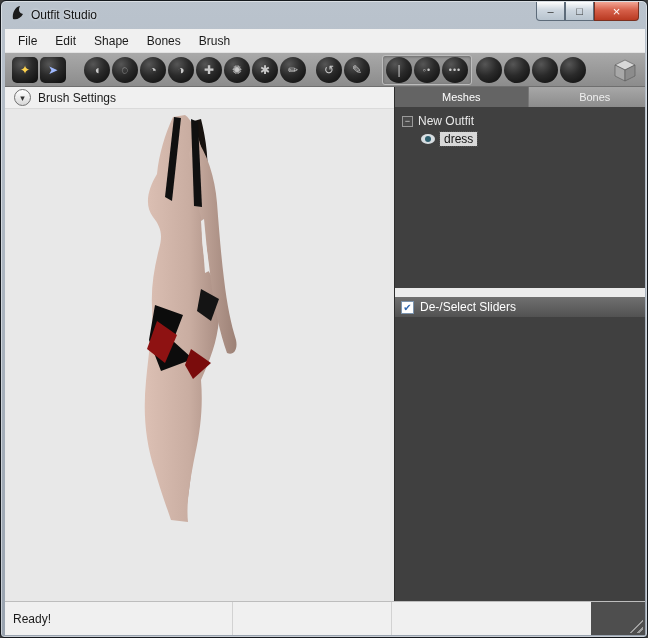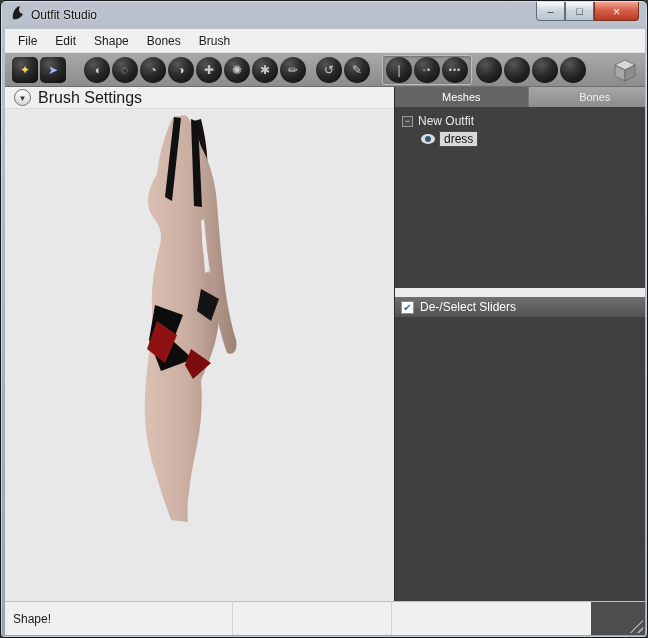--- a/index.html
+++ b/index.html
@@ -19,21 +19,21 @@
   .tbtn.sq{border-radius:5px;}
   .tbtn.star{color:#ffd34d;}
   .tbtn.blue{color:#9fb9ff;}
   .tbtn.small-dot{font-size:9px;letter-spacing:1px;}
   .sp{width:16px;flex:none;}
   .sps{width:8px;flex:none;}
   .tgroup{display:flex;align-items:center;border:1px solid #bdbdbd;border-radius:3px;padding:1px 2px;margin:0 3px;background:linear-gradient(#989898,#858585);box-shadow:inset 0 1px 3px rgba(0,0,0,.3);}
   .cubebtn{margin-left:auto;width:28px;height:28px;display:flex;align-items:center;justify-content:center;flex:none;}
   .brushbar{position:absolute;left:0;top:58px;width:389px;height:22px;background:#f0f0f0;display:flex;align-items:center;gap:7px;padding-left:9px;box-sizing:border-box;border-bottom:1px solid #dadada;}
   .chev{width:15px;height:15px;border-radius:50%;border:1px solid #707070;background:linear-gradient(#ffffff,#d8d8d8);display:flex;align-items:center;justify-content:center;font-size:9px;color:#333;flex:none;}
-  .brushlabel{font-size:16px;color:#1a1a1a;}
+  .brushlabel{font-size:12px;color:#1a1a1a;}
   .viewport{position:absolute;left:0;top:80px;width:389px;height:492px;background:#e8e8e8;}
   .model{position:absolute;left:0;top:0;width:389px;height:492px;}
   .vsplit{position:absolute;left:389px;top:58px;width:1px;height:514px;background:#2d2d2d;}
   .rpanel{position:absolute;left:390px;top:58px;width:250px;height:604px;background:#404040;padding-left:17px;}
   .tabs{position:absolute;left:0;top:0;width:100%;height:20px;display:flex;background:#8f8f8f;}
   .tab{flex:1;display:flex;align-items:center;justify-content:center;font-size:11px;color:#efefef;background:linear-gradient(#a7a7a7,#8c8c8c);border-right:1px solid #777;box-sizing:border-box;cursor:default;}
   .tab.active{background:#646464;color:#fff;}
   .tree{position:absolute;left:0;top:20px;width:100%;height:181px;background:#404040;padding:5px 0;box-sizing:border-box;}
   .trow{display:flex;align-items:center;height:18px;padding-left:7px;font-size:12px;color:#e8e8e8;gap:5px;}
   .trow.child{padding-left:26px;}
@@ -171,21 +171,21 @@
       <div class="slhdr">
         <span class="cb">✔</span>
         <span>De-/Select Sliders</span>
       </div>
 
       <div class="slbody"></div>
     </div>
 
     <div class="statusbar">
       <div class="scell1">
-        <span>Shape!</span>
+        <span>Ready!</span>
       </div>
       <div class="scell2"></div>
       <div class="scell3"></div>
       <div class="scelldark">
         <div class="grip"></div>
       </div>
     </div>
 
   </div>
 </div>

